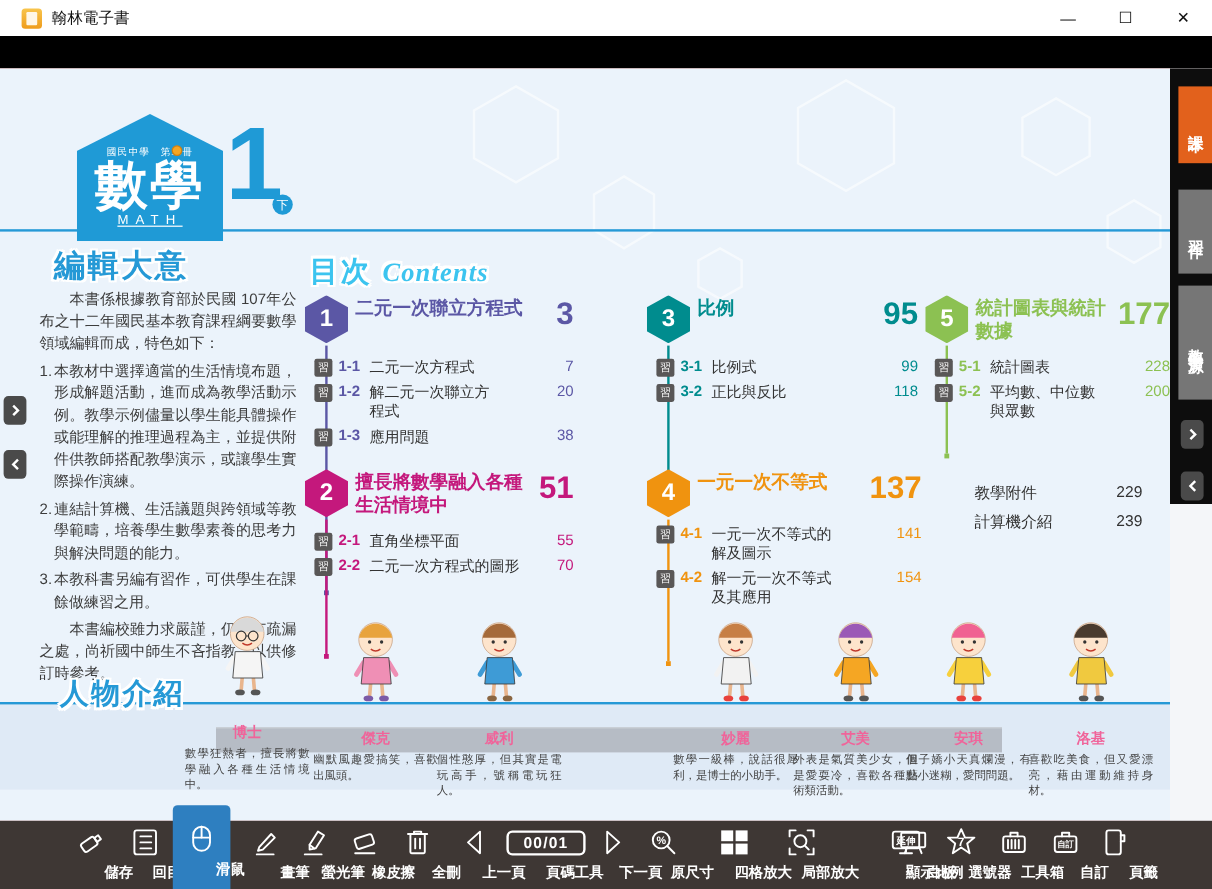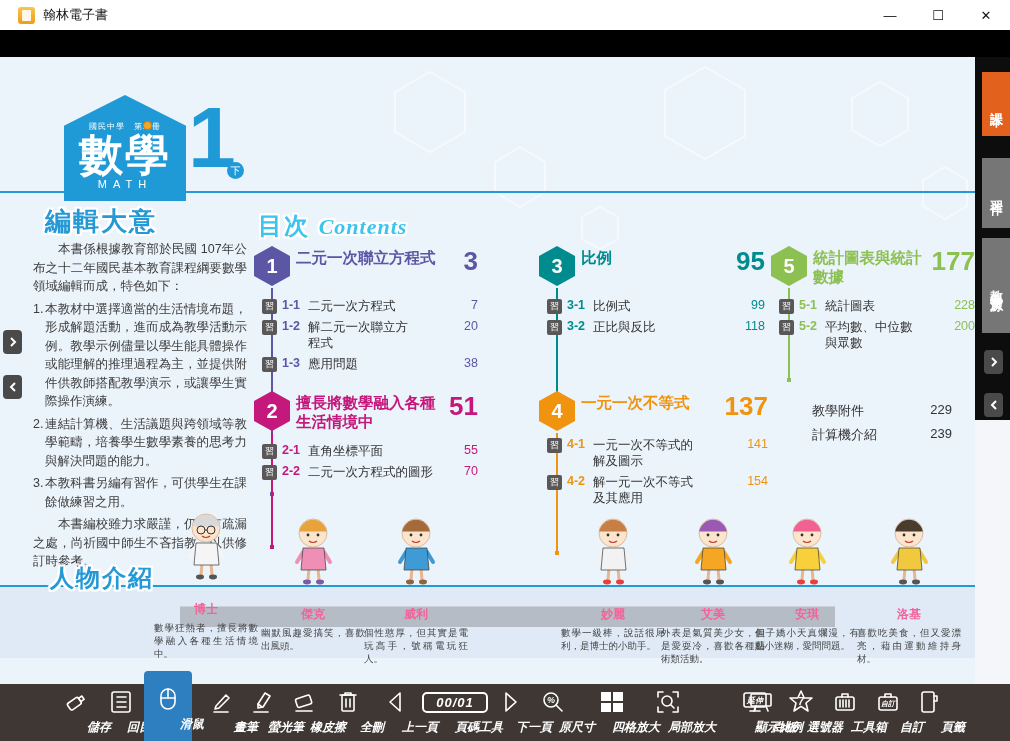--- a/index.html
+++ b/index.html
@@ -21,21 +21,21 @@
   .page { position:absolute; left:0; top:57px; width:1010px; height:627px; background:#ebf3fb; }
   .hexdeco { position:absolute; left:0; top:0; pointer-events:none; }
 
   .rule { position:absolute; height:2px; background:#2599d6; }
 
   
   .logo { position:absolute; left:64px; top:38px; width:122px; height:106px; background:#1f9ad6;
           clip-path:polygon(50% 0,100% 29%,100% 100%,0 100%,0 29%); color:#fff; text-align:center; }
   .logo-top { margin-top:26px; font-size:8px; letter-spacing:1px; }
   .logo-subject { font-size:44px; font-weight:bold; line-height:46px; letter-spacing:2px; }
-  .logo-math { font-size:11px; letter-spacing:6px; }
+  .logo-math { font-size:11px; letter-spacing:6px;text-decoration:underline; }
   .logo-bee { position:absolute; left:143px; top:64px; width:9px; height:9px; border-radius:50%;
               background:#f5a623; border:1px solid #d07f10; }
   .big-num { position:absolute; left:188px; top:30px; font-size:86px; font-weight:bold; color:#1f9ad6; line-height:100px; }
   .sem-circle { position:absolute; left:227px; top:105px; width:17px; height:17px; border-radius:50%;
                 background:#1f9ad6; color:#fff; font-size:10px; display:flex; align-items:center; justify-content:center; }
 
   .bubble { font-weight:bold; letter-spacing:2px;
             text-shadow:-2px -2px 0 #fff,2px -2px 0 #fff,-2px 2px 0 #fff,2px 2px 0 #fff,0 -2px 0 #fff,0 2px 0 #fff,-2px 0 0 #fff,2px 0 0 #fff; }
   .h-edit { position:absolute; left:45px; top:147px; font-size:26px; color:#2599d6; }
   .h-contents { position:absolute; left:258px; top:153px; font-size:24px; color:#3cc4ef; }
@@ -89,21 +89,21 @@
   .side-tab { position:absolute; left:7px; width:28px; color:#fff; font-size:13px; font-weight:bold;
               writing-mode:vertical-rl; letter-spacing:3px; display:flex; align-items:center; justify-content:center; cursor:pointer; }
   .nav-arrow { position:absolute; width:19px; height:24px; background:#4a4a4a; border-radius:4px;
                display:flex; align-items:center; justify-content:center; cursor:pointer; }
 
   
   .gray-bar { position:absolute; left:180px; top:606px; width:655px; height:21px; background:#b6bcc5; border-top:1px solid #cdd2d8; }
 
   
   .toolbar { position:absolute; left:0; top:684px; width:1010px; height:57px; background:#3e3734; }
-  .tool { position:absolute; top:3px; width:48px; height:52px; display:flex; flex-direction:column; align-items:center; justify-content:flex-start; cursor:pointer;font-style:italic; }
+  .tool { position:absolute; top:3px; width:48px; height:52px; display:flex; flex-direction:column; align-items:center; justify-content:flex-start; cursor:pointer; }
   .tool .ticon { height:30px; display:flex; align-items:center; justify-content:center; }
   .tool .tlabel { font-size:12px; font-weight:bold; color:#fff; white-space:nowrap; margin-top:2px;margin-left:48px; }
   .tool.active { top:-13px; height:70px; background:#2e7fc0; border-radius:4px 4px 0 0; padding-top:13px; }
   .pagebox { border:2px solid #fff; border-radius:5px; padding:1px 12px; color:#fff; font-size:13px; font-weight:bold; letter-spacing:1px; }
   svg.ic { stroke:#fff; fill:none; stroke-width:1.6; stroke-linecap:round; stroke-linejoin:round; }
   svg.ic text { stroke:none; fill:#fff; font-weight:bold; font-family:"Liberation Sans",sans-serif; }
 </style>
 </head>
 <body>
 

